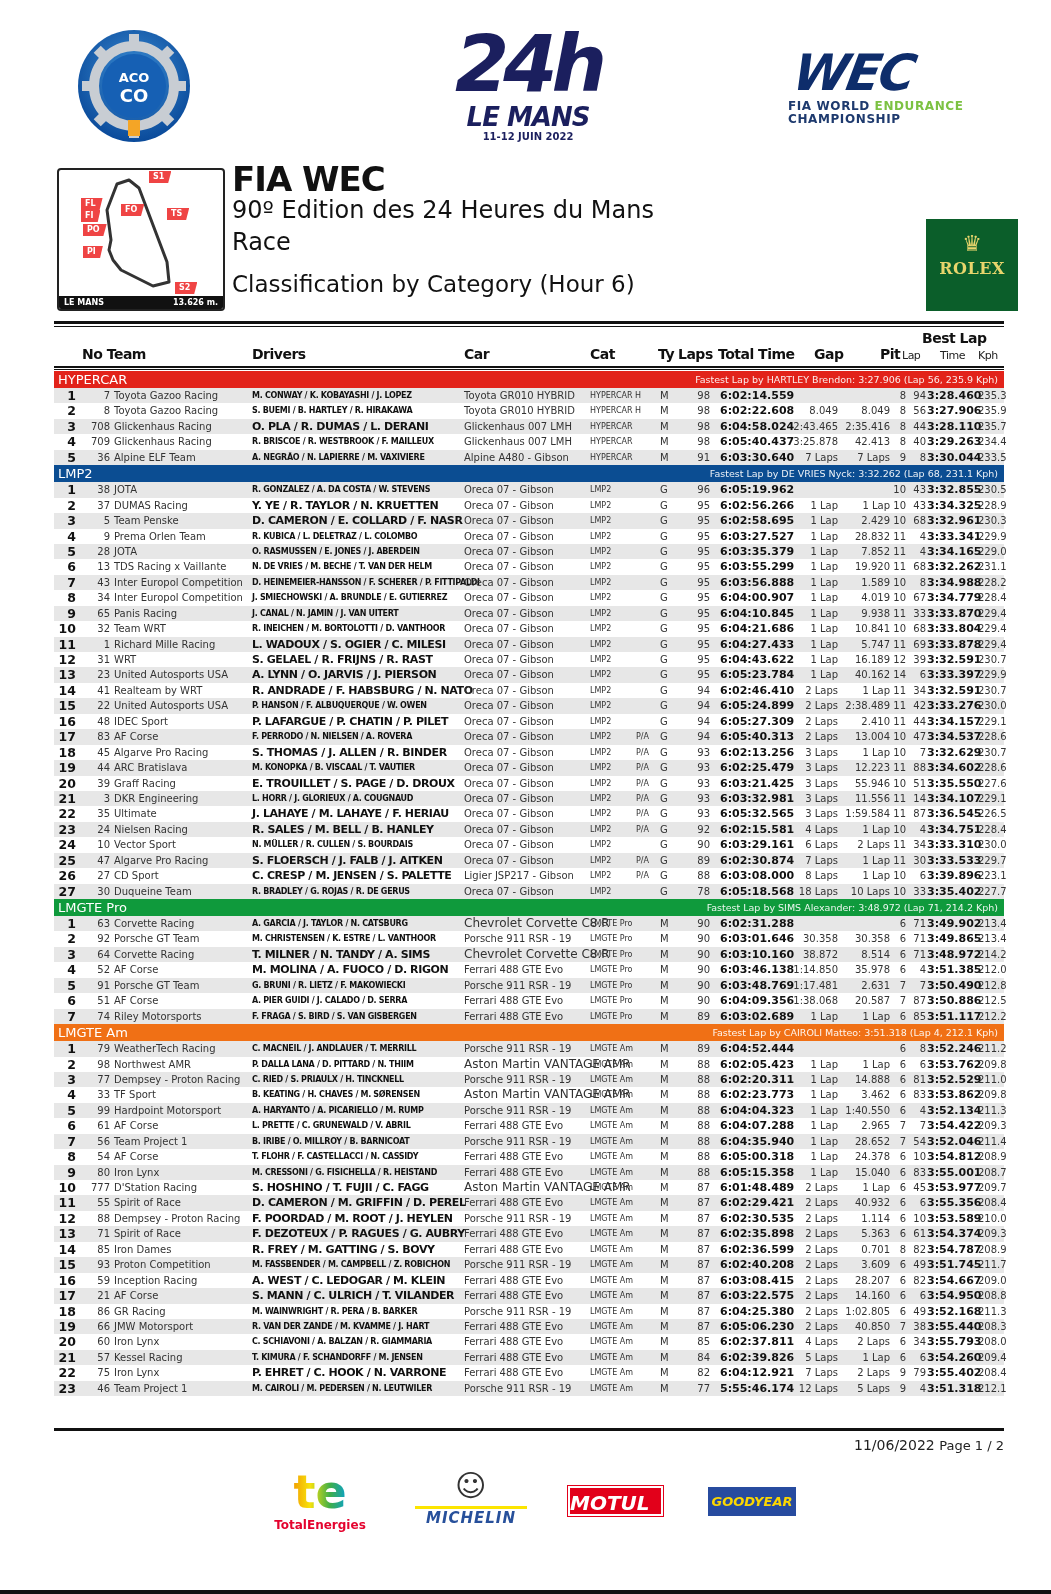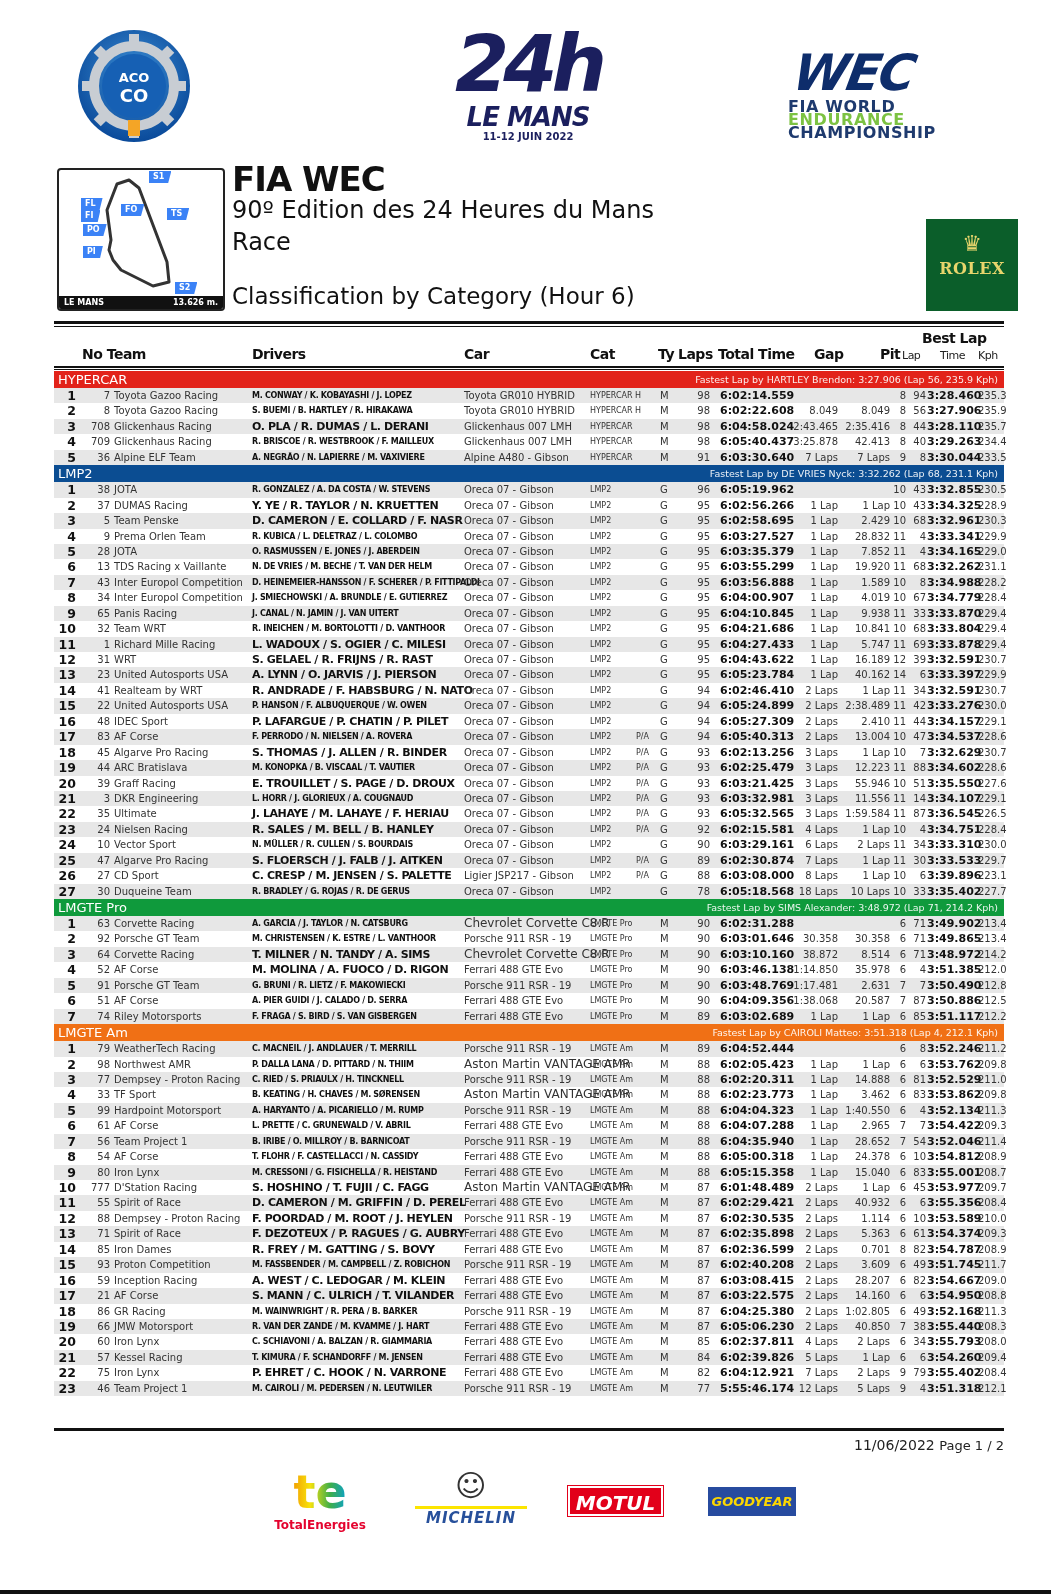--- a/index.html
+++ b/index.html
@@ -7,37 +7,37 @@
   .abs { position: absolute; }
 
   
   #aco-logo { left: 76px; top: 28px; width: 116px; height: 116px; }
   #lemans-logo { left: 448px; top: 24px; width: 160px; height: 130px; text-align: center; color: #1b1f5e; }
   #lemans-logo .big { font-family: "DejaVu Sans", sans-serif; font-weight: bold; font-style: italic; font-size: 78px; line-height: 80px; letter-spacing: -6px; }
   #lemans-logo .name { font-weight: bold; font-style: italic; font-size: 26px; line-height: 26px; letter-spacing: -1px; }
   #lemans-logo .date { font-weight: bold; font-size: 10px; line-height: 14px; }
   #wec-logo { left: 788px; top: 46px; width: 200px; height: 90px; }
   #wec-logo .wordmark { font-weight: bold; font-style: italic; font-size: 50px; line-height: 54px; color: #0e2d6b; letter-spacing: -2px; margin-left: 6px; transform: skewX(-10deg); }
-  #wec-logo .sub { font-weight: bold; font-size: 16px; line-height: 13px; color: #1e3a6e; letter-spacing: 0.6px; }
+  #wec-logo .sub { font-weight: bold; font-size: 12px; line-height: 13px; color: #1e3a6e; letter-spacing: 0.6px; }
   #wec-logo .sub .green { color: #7cc242; }
   #rolex-logo { left: 926px; top: 219px; width: 92px; height: 92px; background: #0b5e2a; color: #e8d56c; text-align: center; }
   #rolex-logo .crown { font-size: 22px; line-height: 30px; padding-top: 10px; }
   #rolex-logo .name { font-family: "DejaVu Serif", serif; font-weight: bold; font-size: 16px; letter-spacing: 0.5px; }
 
   
   #track-box { left: 57px; top: 168px; width: 168px; height: 143px; border: 2px solid #222; border-radius: 4px; background: #fff; overflow: hidden; }
   #track-box .footer { position: absolute; left: 0; right: 0; bottom: 0; height: 13px; background: #111; color: #fff; font-size: 8px; font-weight: bold; display: flex; justify-content: space-between; align-items: center; padding: 0 5px; }
-  .tlabel { position: absolute; background: #3b82f6; color: #fff; font-size: 8px; font-weight: bold; padding: 0 4px; height: 12px; line-height: 12px; clip-path: polygon(0 0, 100% 0, 86% 100%, 0 100%); padding-right: 7px; }
+  .tlabel { position: absolute; background: #ef4444; color: #fff; font-size: 8px; font-weight: bold; padding: 0 4px; height: 12px; line-height: 12px; clip-path: polygon(0 0, 100% 0, 86% 100%, 0 100%); padding-right: 7px; }
 
   
   #title-block { left: 232px; top: 164px; }
   #title-block .t1 { font-size: 34px; font-weight: bold; line-height: 30px; letter-spacing: -1px; }
   #title-block .t2 { font-size: 24px; line-height: 32px; }
   #title-block .t3 { font-size: 24px; line-height: 32px; }
-  #title-block .t4 { font-size: 23px; line-height: 32px; margin-top: 22px; }
+  #title-block .t4 { font-size: 23px; line-height: 32px; margin-top: 10px; }
 
   
   #header-rule { left: 54px; top: 321px; width: 950px; height: 6px; border-top: 3px solid #111; border-bottom: 1px solid #111; }
   #col-header { left: 54px; top: 330px; width: 950px; height: 36px; font-weight: bold; font-size: 14px; }
   #col-header .h { position: absolute; top: 16px; letter-spacing: -0.5px; }
   #col-header .small { font-weight: normal; font-size: 11px; top: 19px; color: #222; }
   #col-header-rule { left: 54px; top: 366px; width: 950px; height: 4px; border-top: 2px solid #111; border-bottom: 1px solid #111; }
 
   #table { left: 54px; top: 371px; width: 950px; }
   .cat-row { height: 17px; color: #fff; position: relative; display: flex; align-items: center; }
@@ -69,21 +69,21 @@
   #footer-date { right: 47px; top: 1437px; font-size: 14px; color: #222; }
   #footer-date .pg { font-size: 13px; }
 
   
   #sp-total { left: 270px; top: 1466px; width: 100px; height: 70px; text-align: center; }
   #sp-total .mark { font-size: 46px; font-weight: bold; line-height: 52px; background: linear-gradient(90deg,#e4032e,#f29200,#f7e30c,#3fae49,#009fe3,#7c4a9b); -webkit-background-clip: text; background-clip: text; color: transparent; }
   #sp-total .name { font-size: 12px; font-weight: bold; color: #e4032e; text-align: center; }
   #sp-michelin { left: 415px; top: 1466px; width: 112px; height: 65px; text-align: center; }
   #sp-michelin .bib { font-size: 30px; line-height: 40px; color: #333; }
   #sp-michelin .name { font-size: 15px; font-weight: bold; font-style: italic; color: #27509b; border-top: 3px solid #fce500; letter-spacing: 1px; }
-  #sp-motul { left: 568px; top: 1486px; width: 95px; height: 30px; background: #e2001a; color: #fff; font-weight: bold; font-style: italic; font-size: 20px; text-align: center; line-height: 30px; border: 2px solid #fff; outline: 1px solid #e2001a; }
+  #sp-motul { left: 568px; top: 1486px; width: 95px; height: 30px; background: #e2001a; color: #fff; font-weight: bold; font-style: italic; font-size: 20px; line-height: 30px; border: 2px solid #fff; outline: 1px solid #e2001a; }
   #sp-goodyear { left: 708px; top: 1487px; width: 88px; height: 29px; background: #274b9f; color: #fcd700; font-weight: bold; font-style: italic; font-size: 13px; text-align: center; line-height: 29px; }
   #bottom-rule { left: 0; top: 1590px; width: 1051px; height: 4px; background: #111; }
 </style>
 </head>
 <body>
 
 <div id="aco-logo" class="abs">
   <svg width="116" height="116" viewBox="0 0 116 116">
     <defs>
         <radialGradient id="acog" cx="50%" cy="40%" r="60%">

